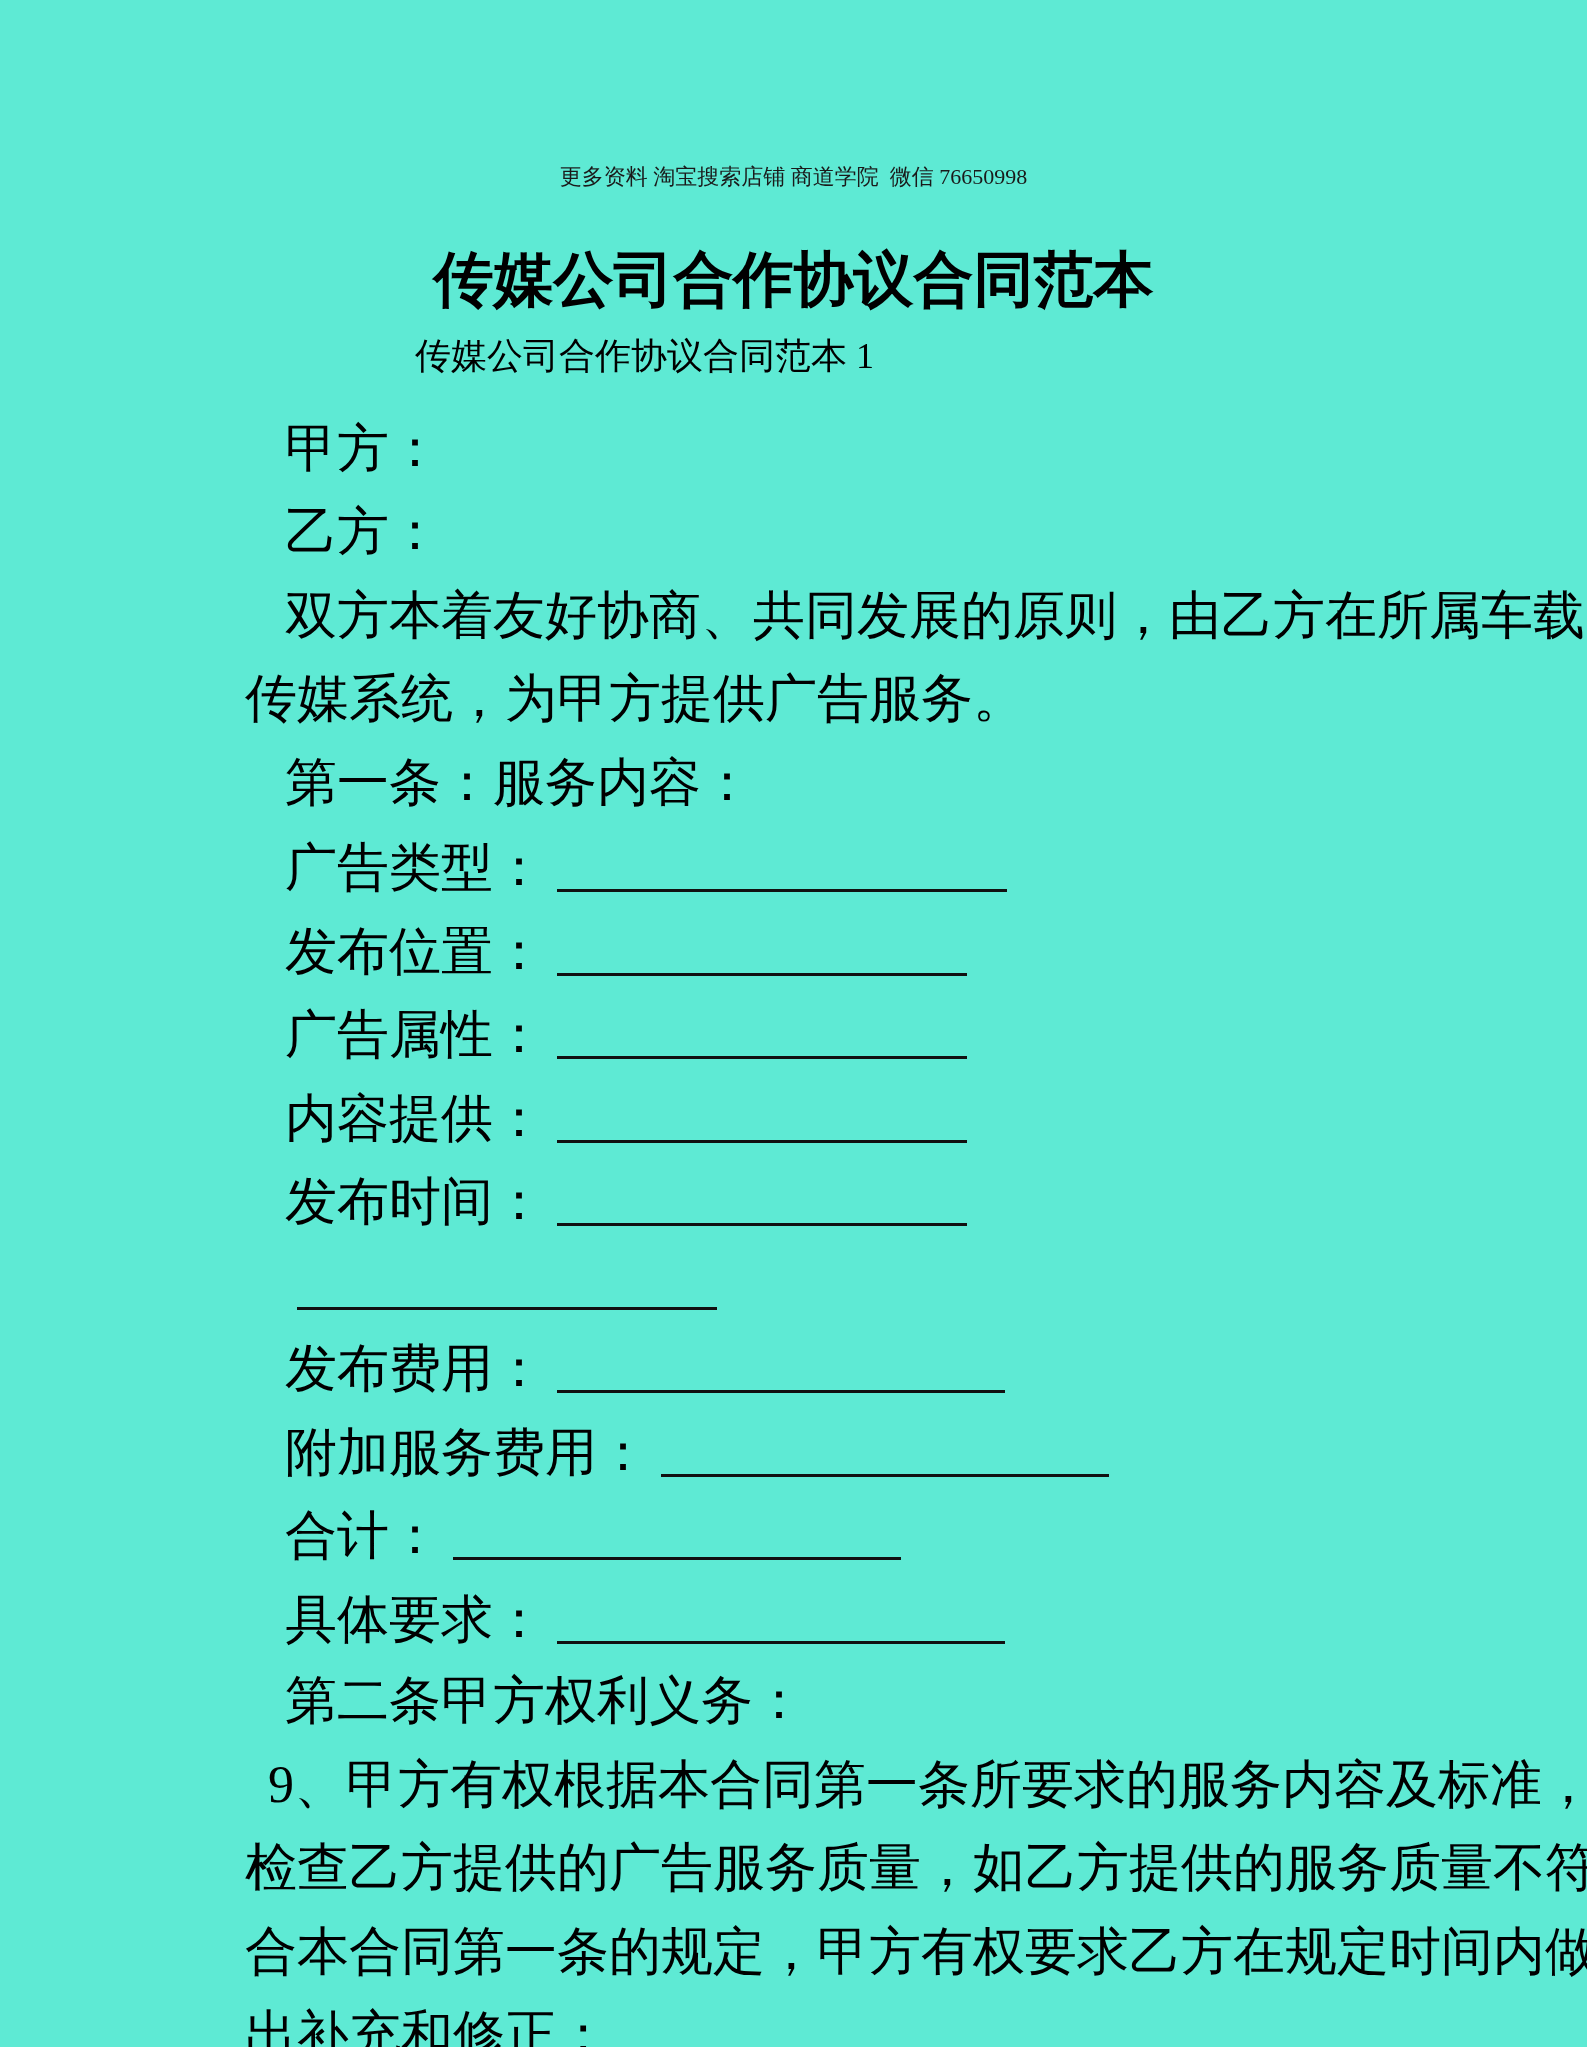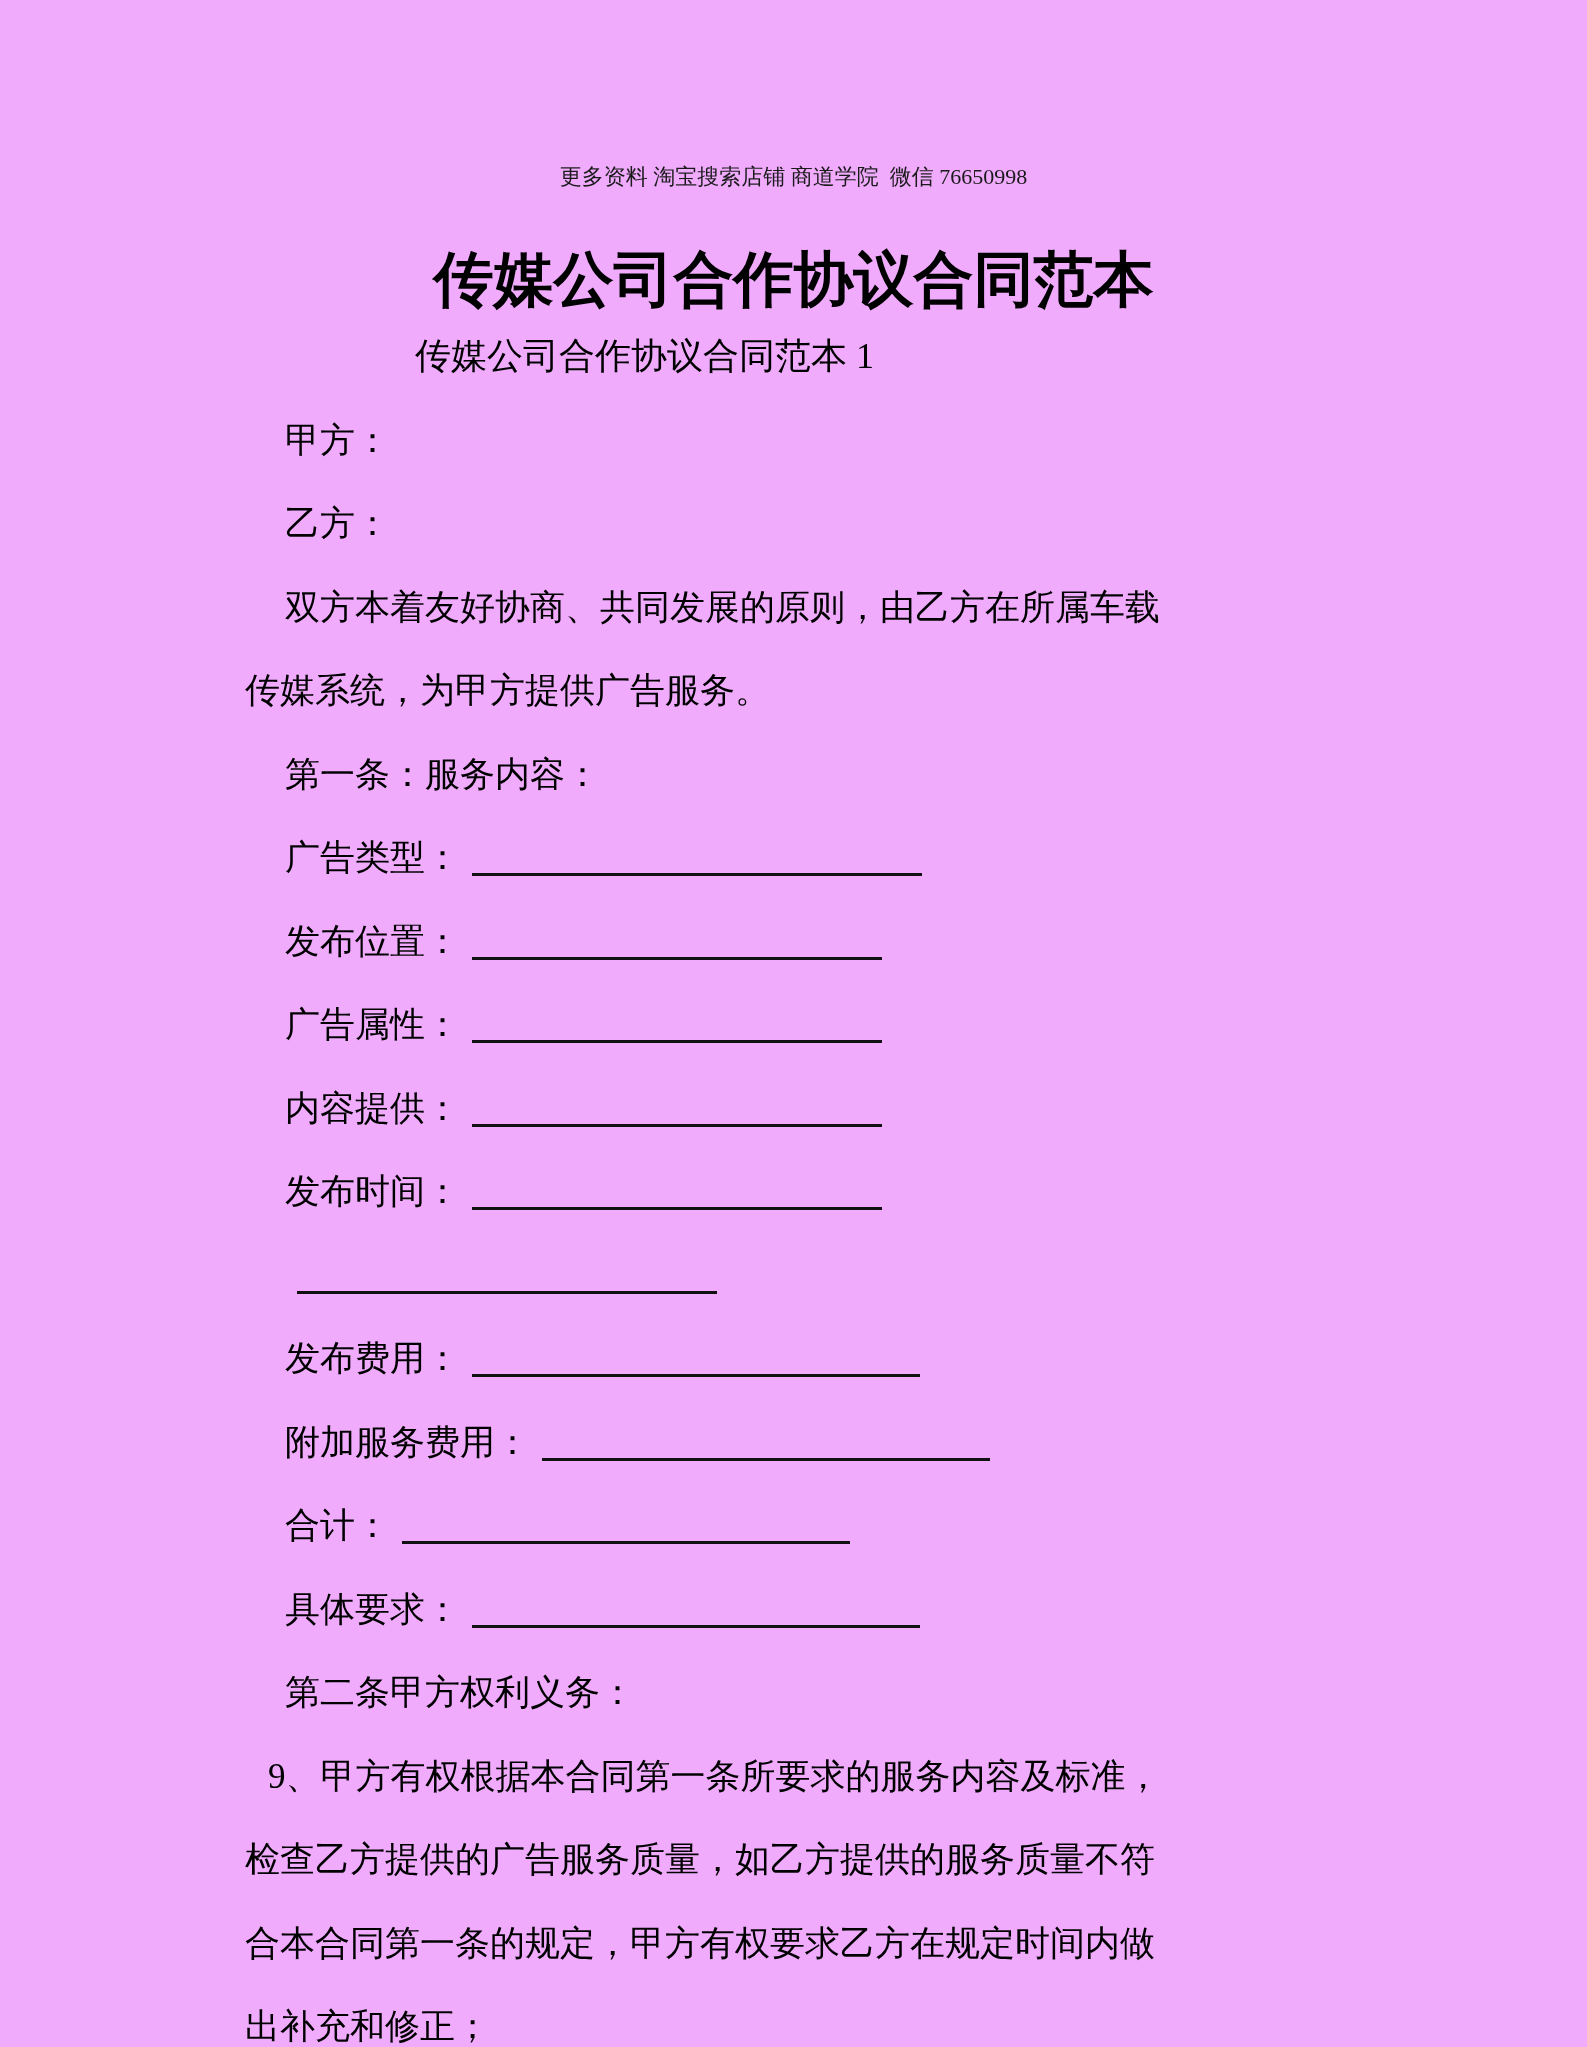--- a/index.html
+++ b/index.html
@@ -1,21 +1,21 @@
 <!DOCTYPE html>
 <html><head>
 <meta charset="utf-8">
 <style>
   * { margin: 0; padding: 0; box-sizing: border-box; }
   html, body { background: #ffffff; }
   .page {
     position: relative;
     width: 1587px;
     height: 2047px;
-    background: #f0abfc;
+    background: #5eead4;
     color: #000000;
     font-family: "Liberation Serif", "DejaVu Serif", serif;
     overflow: hidden;
   }
   .header-note {
     position: absolute;
     top: 162px;
     left: 0;
     right: 0;
     text-align: center;
@@ -38,21 +38,21 @@
     position: absolute;
     top: 338px;
     left: 415px;
     font-size: 36px;
     line-height: 1;
     white-space: pre;
   }
   .line {
     position: absolute;
     left: 285px;
-    font-size: 35px;
+    font-size: 52px;
     line-height: 1;
     white-space: pre;
   }
   .line.flush { left: 245px; }
   .line.num { left: 268px; }
   .ul {
     display: inline-block;
     height: 1em;
     border-bottom: 3px solid #111111;
     vertical-align: -7px;

